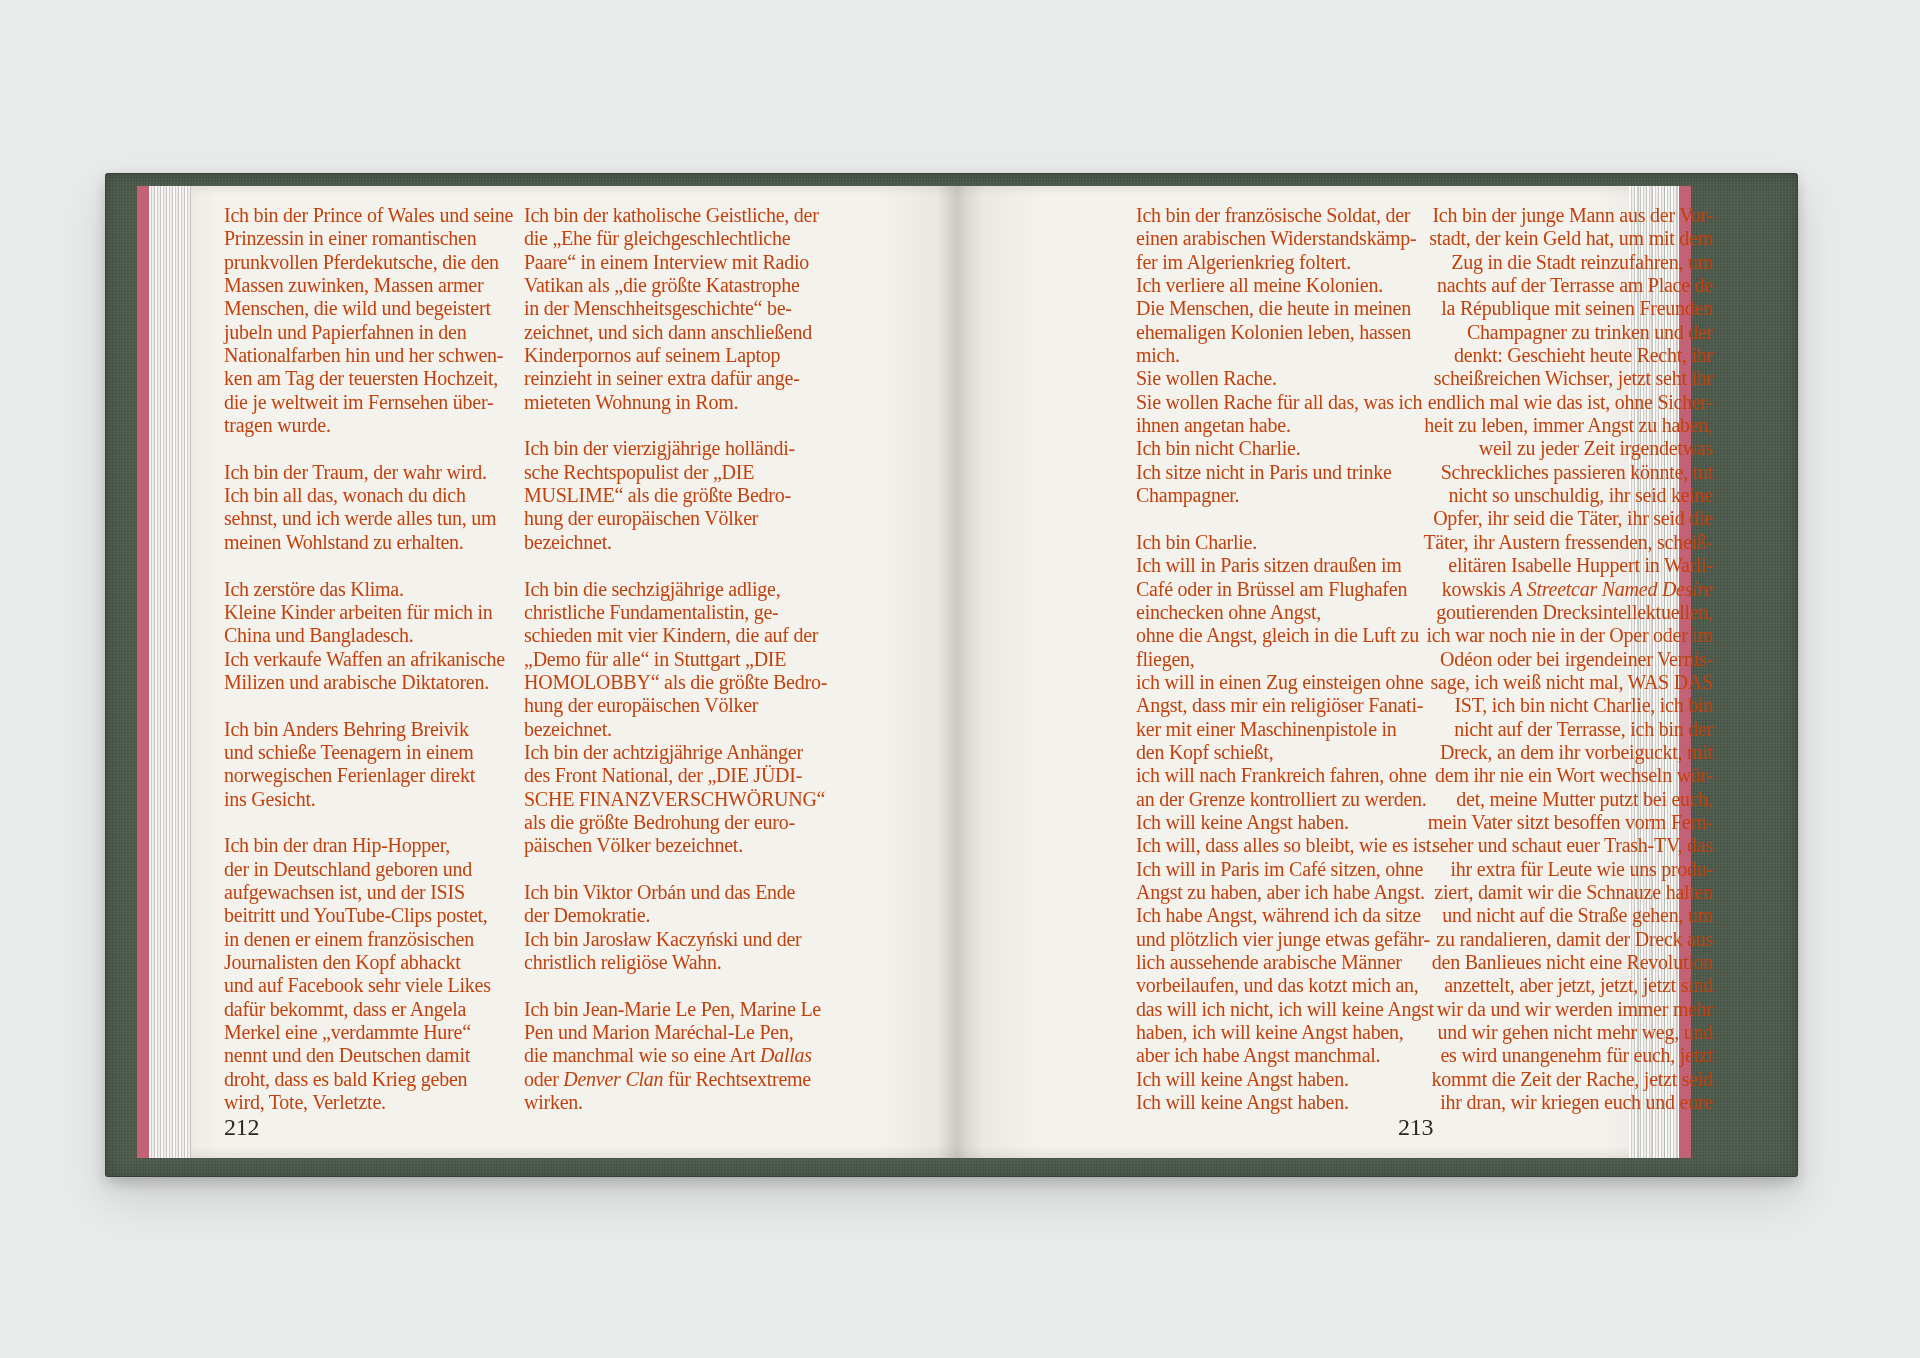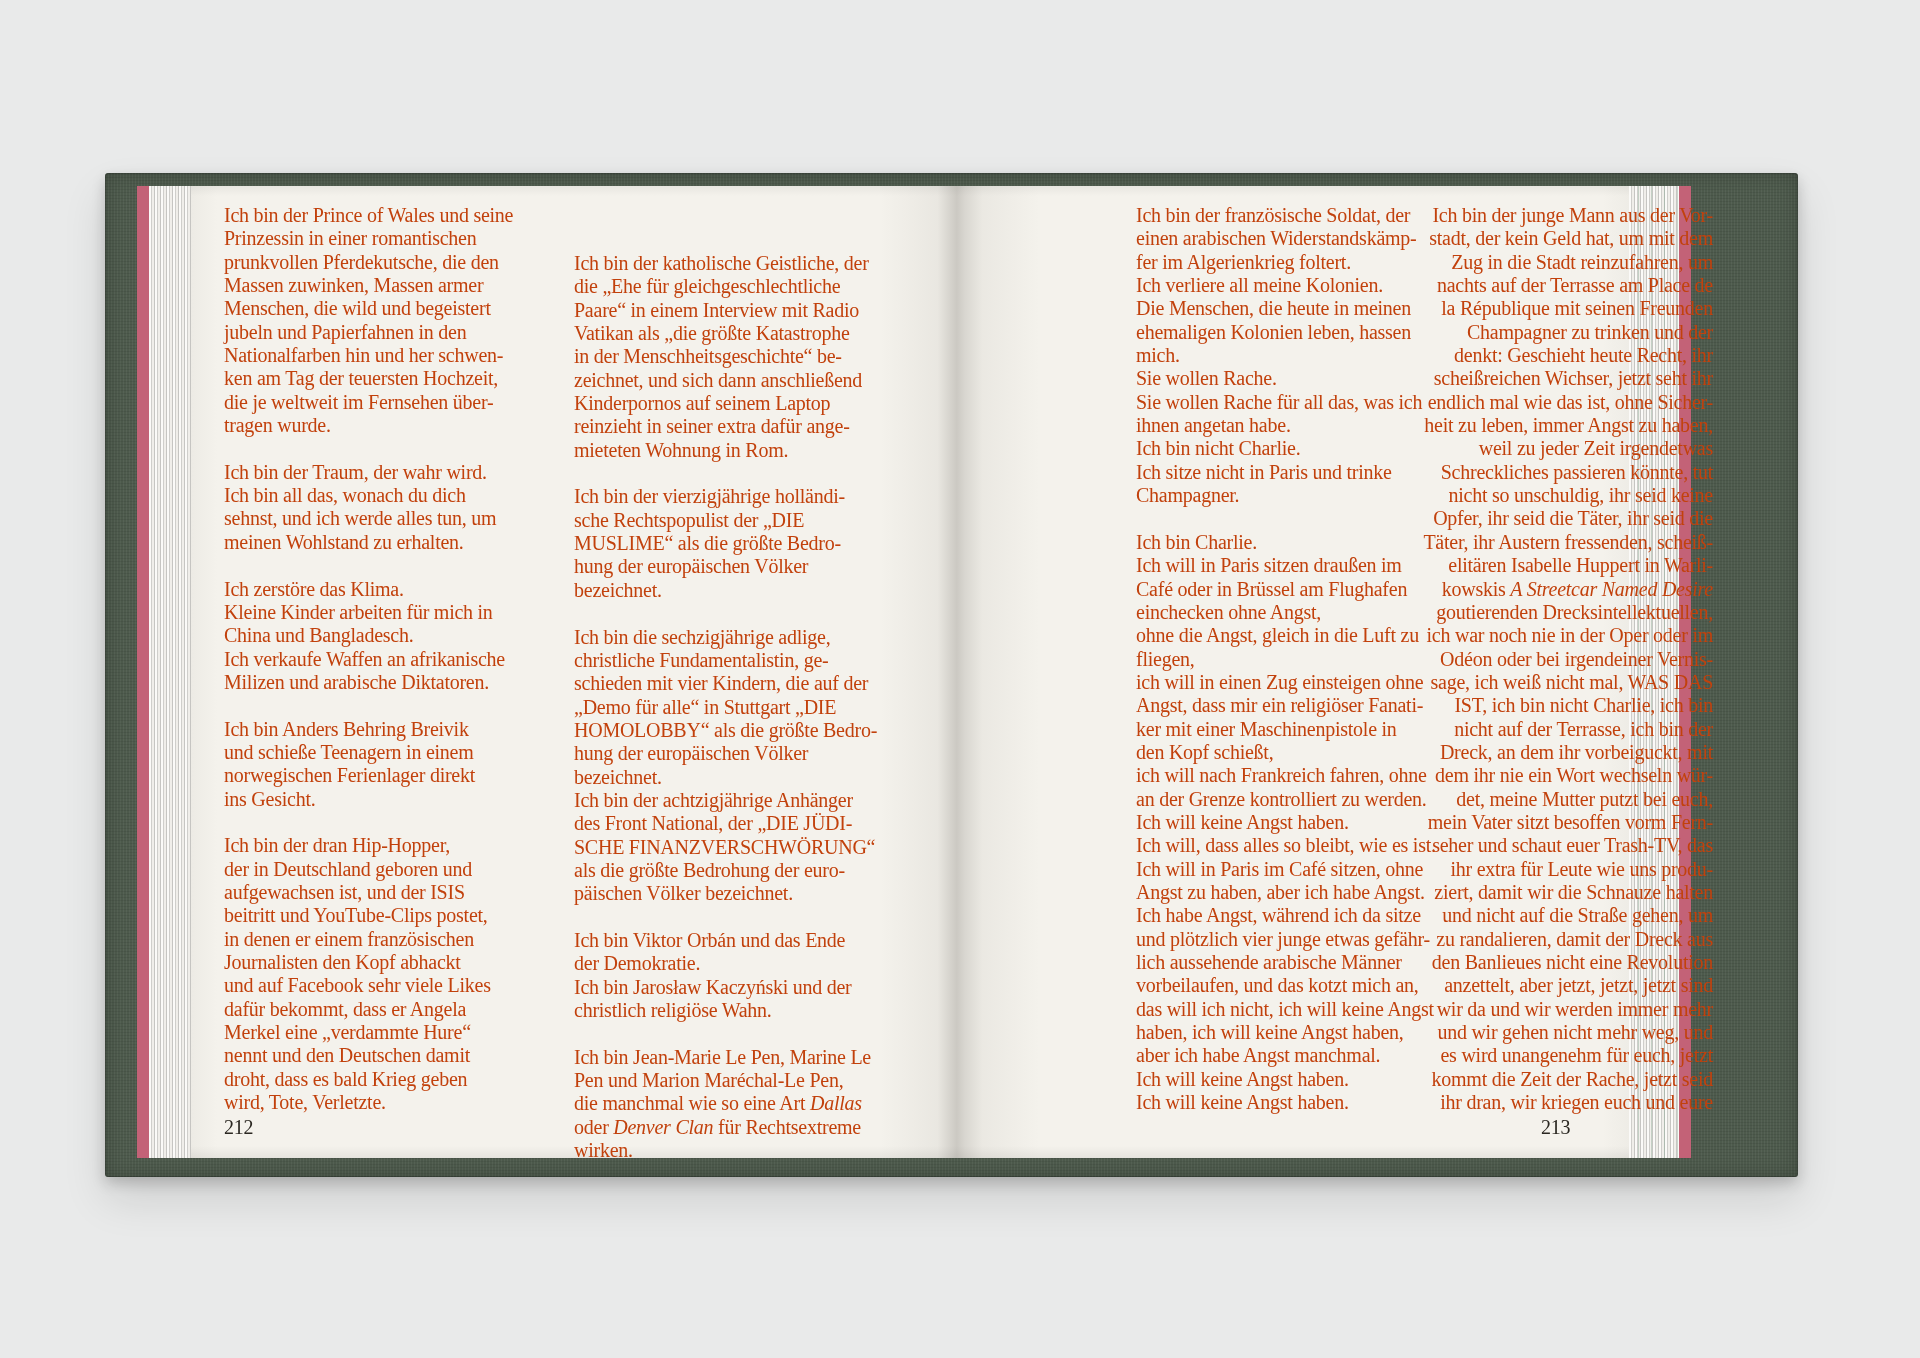--- a/index.html
+++ b/index.html
@@ -73,29 +73,29 @@
   
   .textcol{
     position:absolute;top:204px;
     font-size:20px;line-height:23.35px;
     letter-spacing:-0.25px;
     color:#c2410c;
   }
   .tline{white-space:nowrap;}
   .blank{height:23.35px;}
   .col-l1{left:224px;width:318px;}
-  .col-l2{left:574px;width:318px;margin-top:48px;}
+  .col-l2{left:524px;width:318px;}
   .col-r1{left:1136px;width:312px;}
   .col-r2{left:1398px;width:315px;text-align:right;}
   .pagenum{
     position:absolute;top:1116px;
-    font-size:20px;line-height:23.35px;color:#2a2721;letter-spacing:-0.25px;
+    font-size:24px;line-height:23.35px;color:#2a2721;letter-spacing:-0.25px;
   }
   .pagenum-left{left:224px;}
-  .pagenum-right{left:1398px;width:315px;text-align:center;}
+  .pagenum-right{left:1398px;width:315px;text-align:left;}
   i{font-style:italic;}
 </style>
 </head>
 <body>
 
 <div class="screen">
   <div class="book">
     <div class="cover-texture"></div>
 
     <div class="pink-stripe pink-left"></div>

